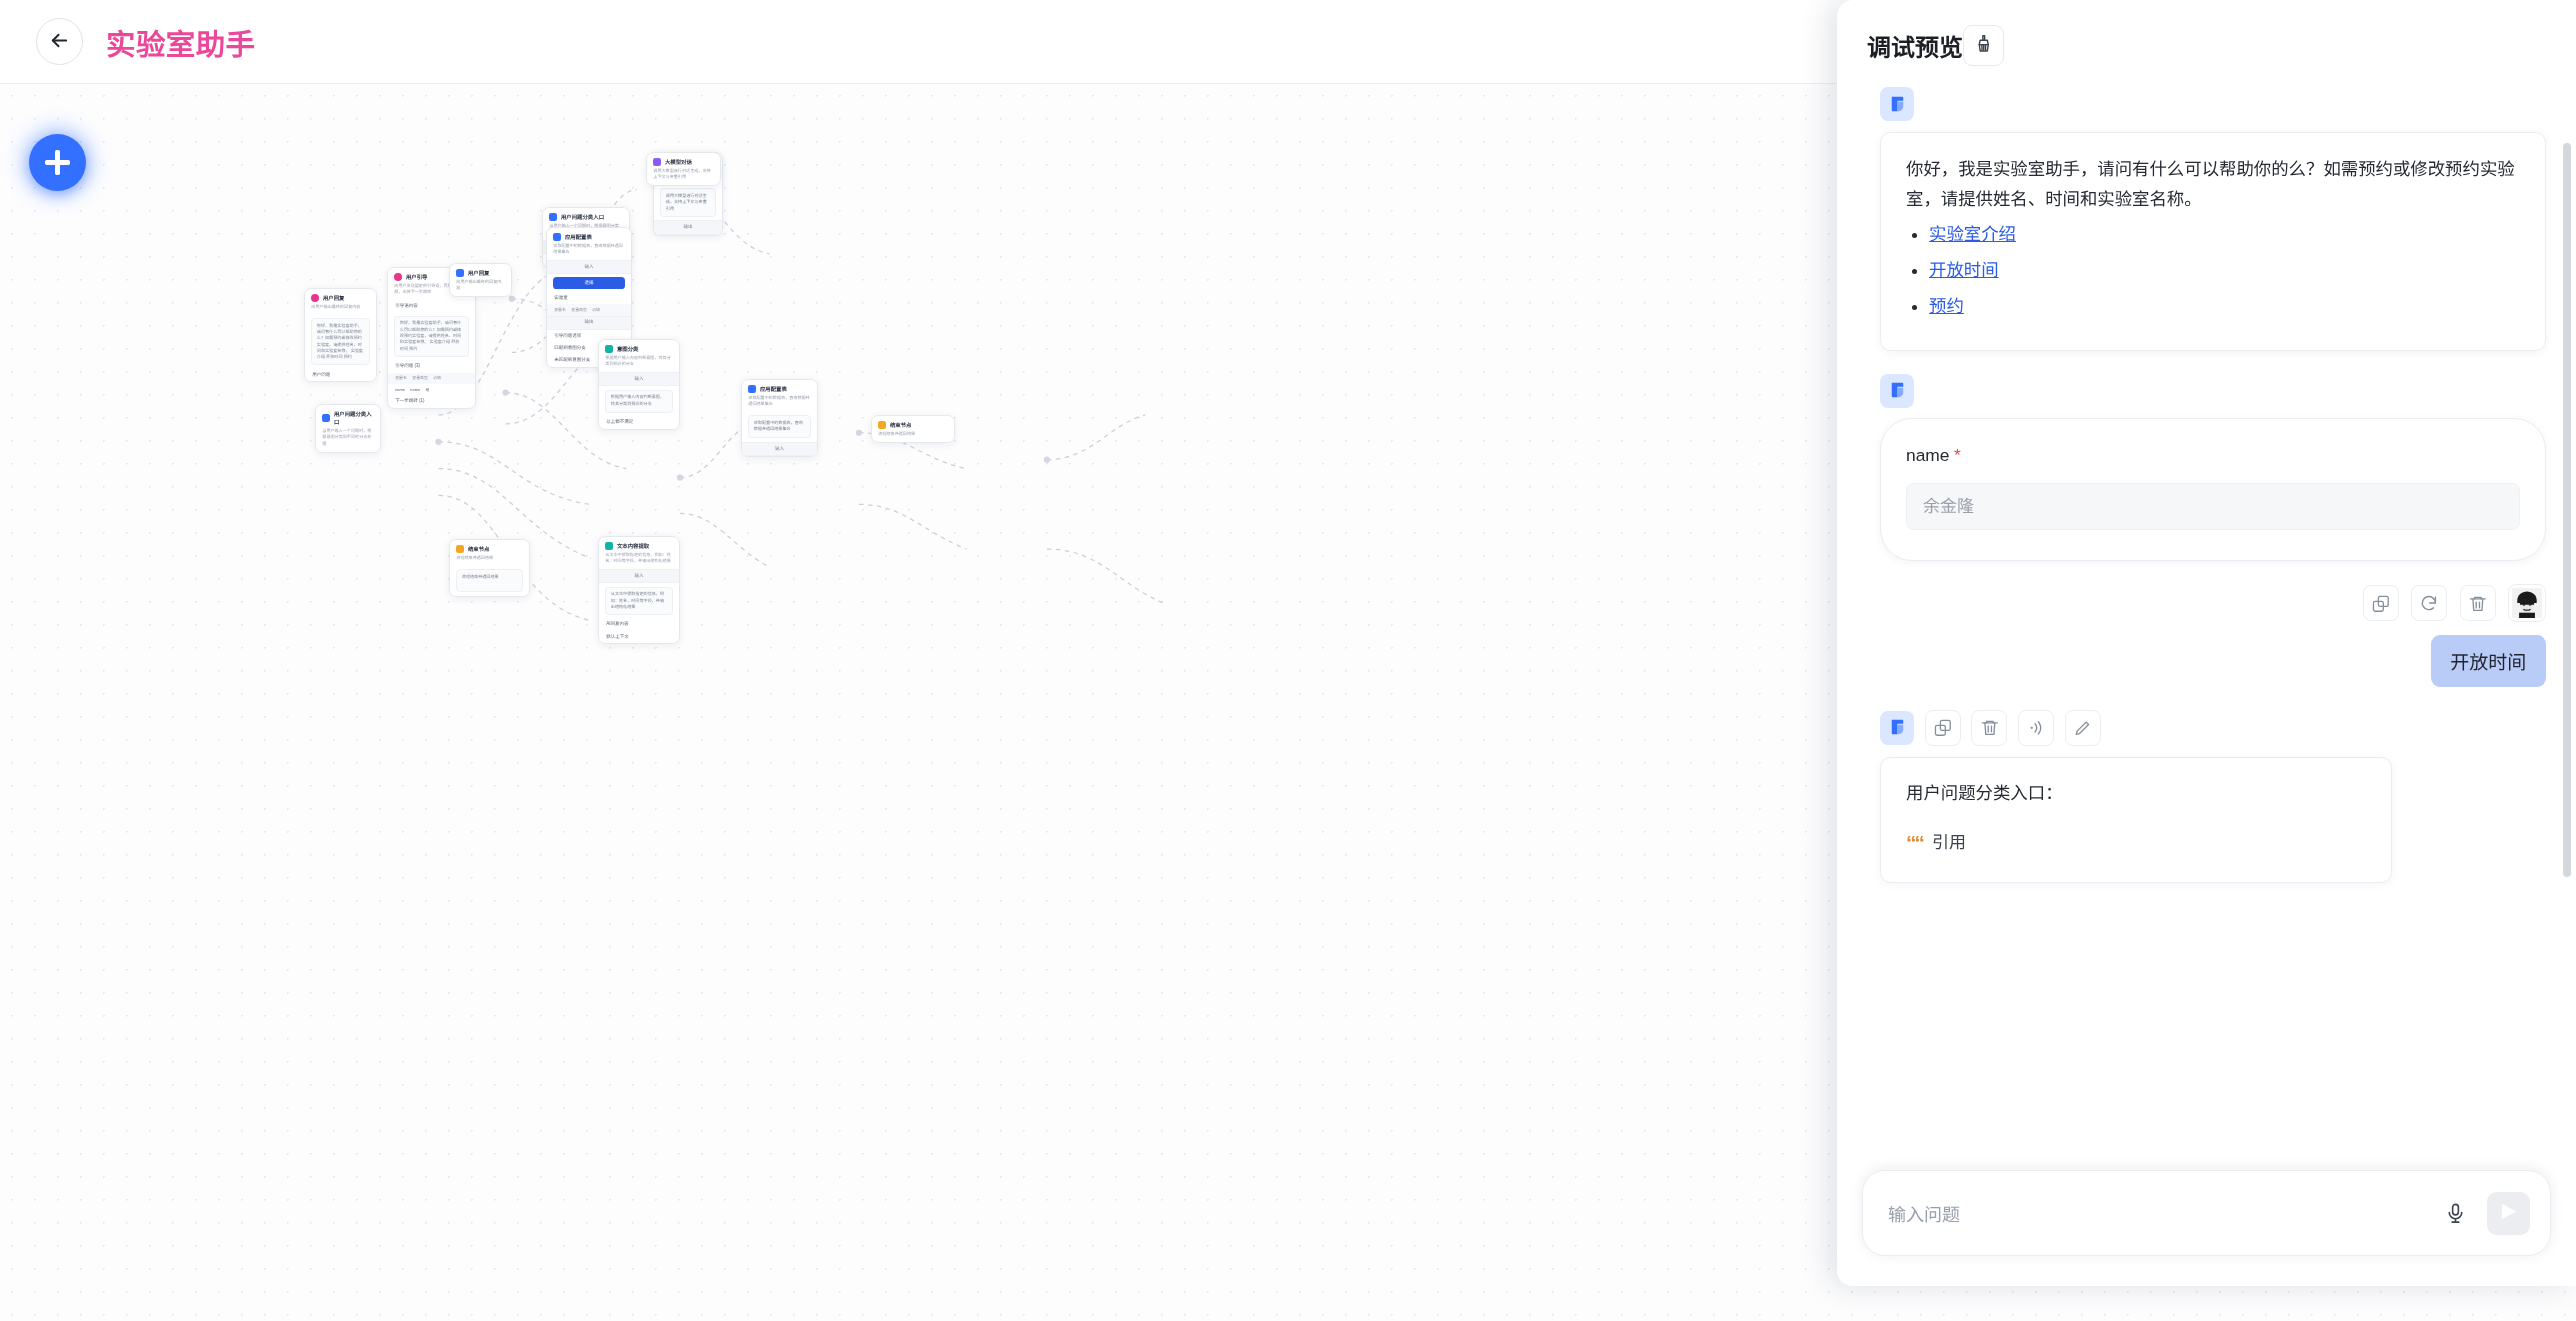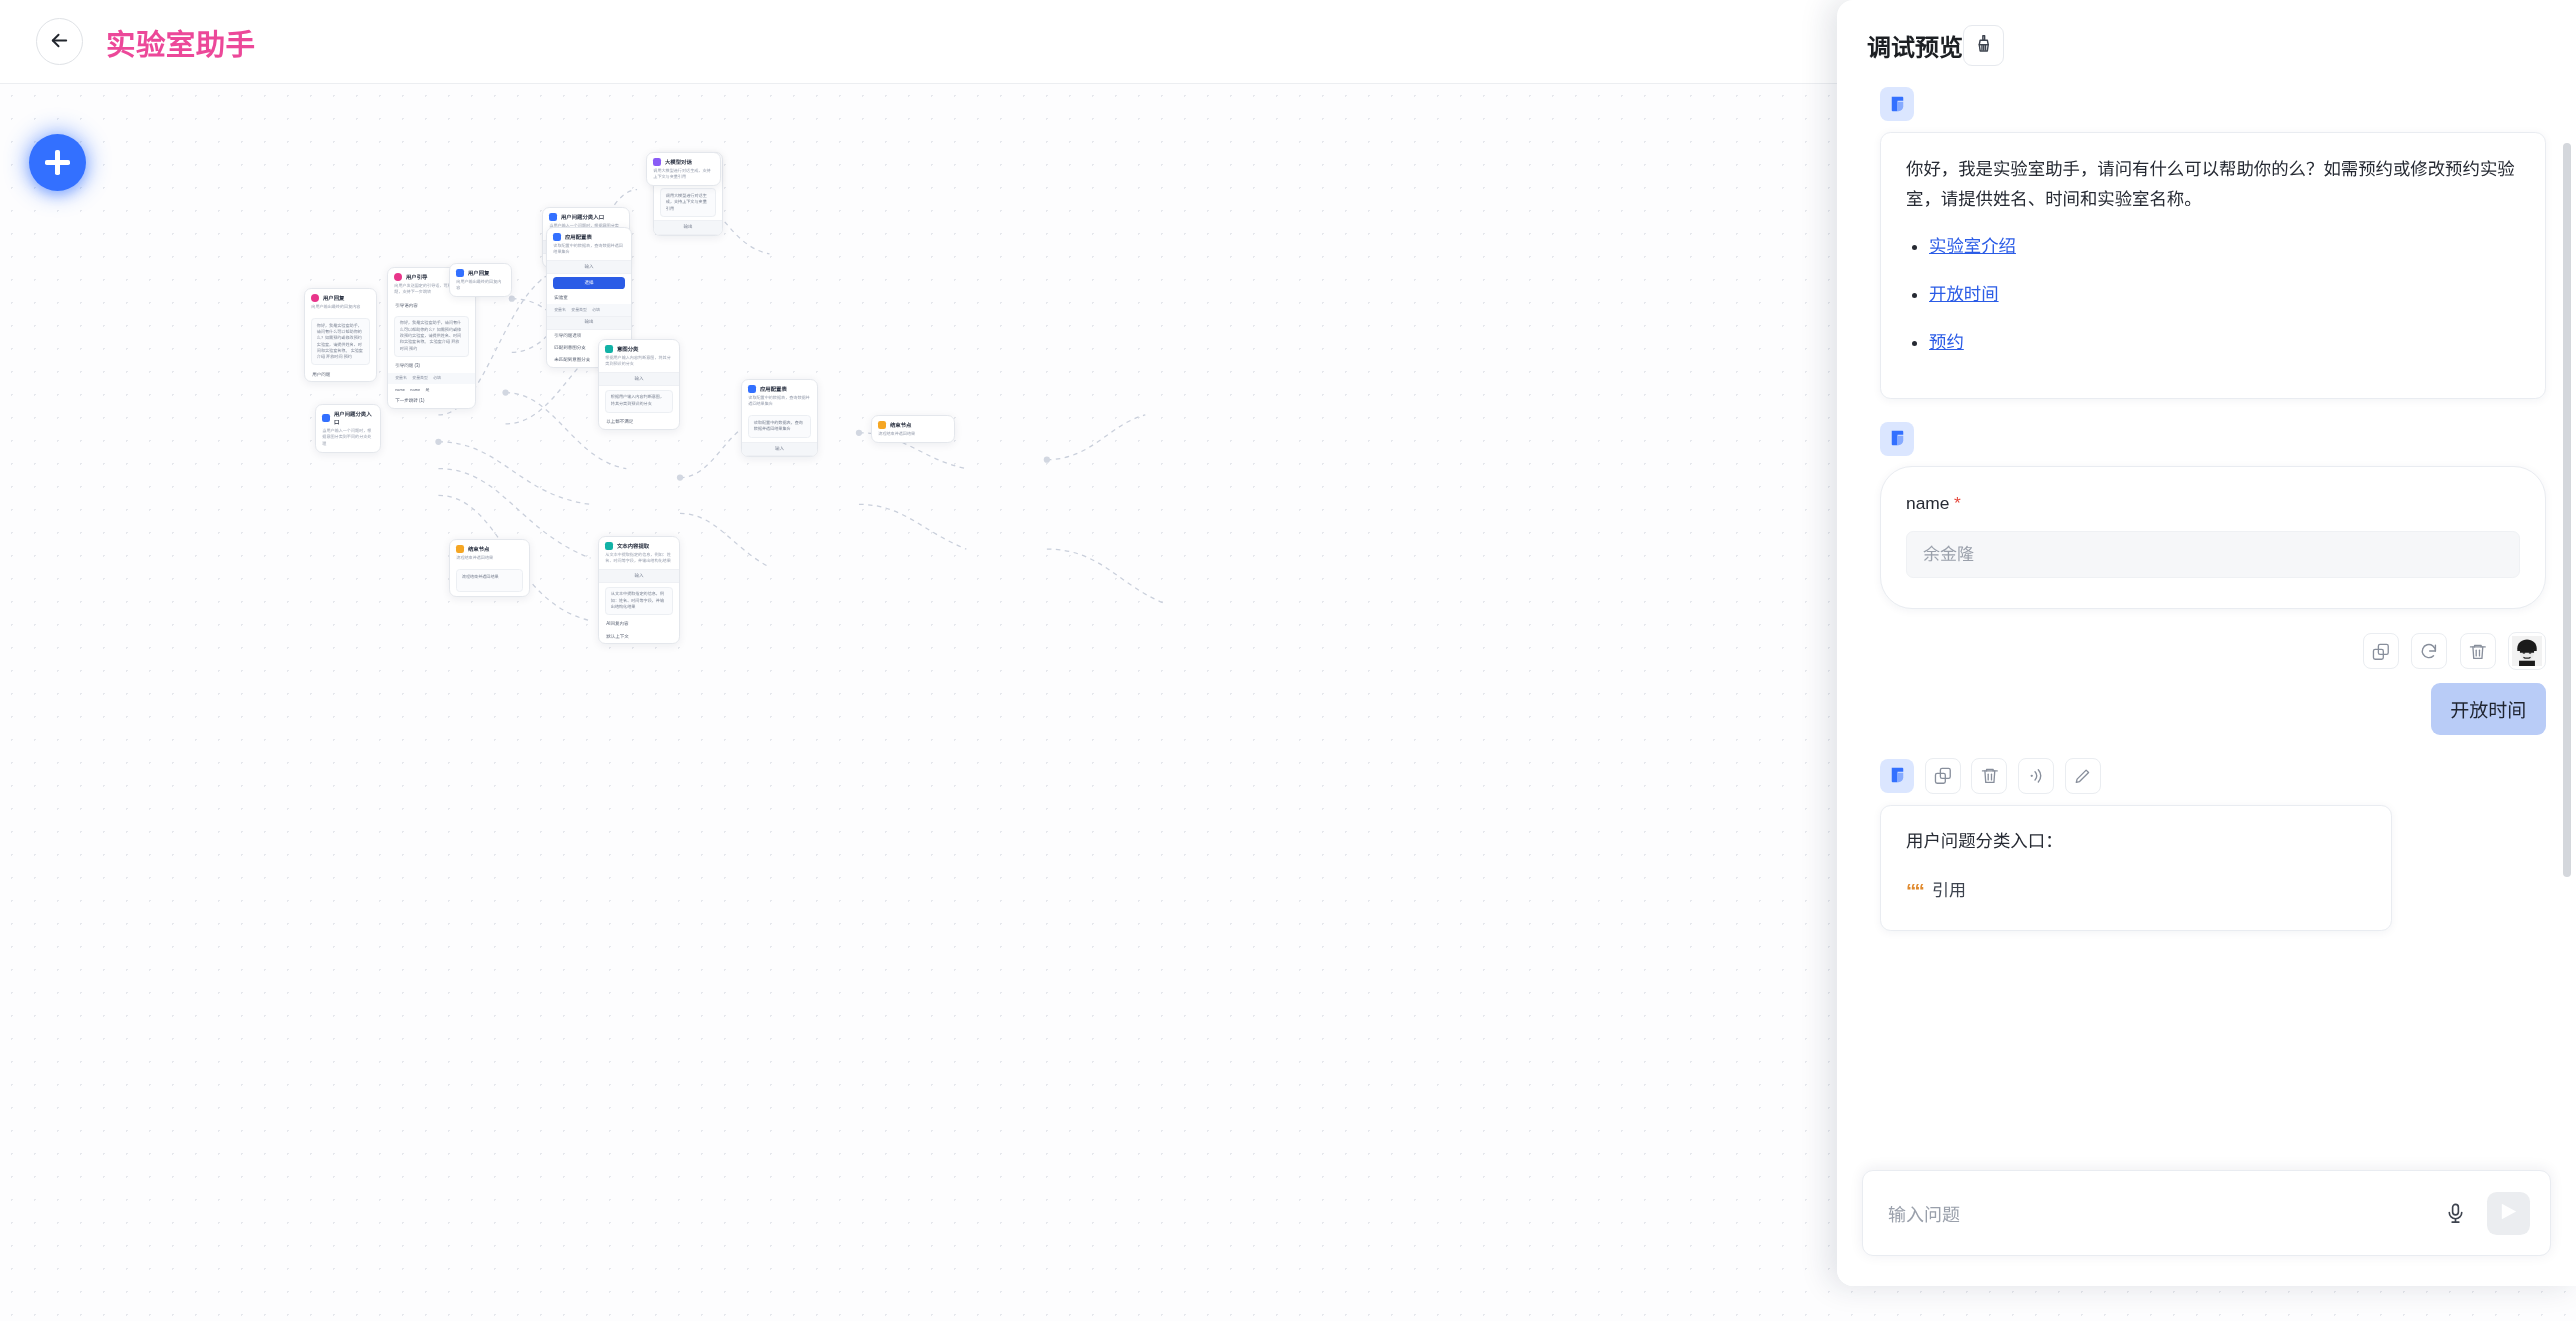--- a/index.html
+++ b/index.html
@@ -155,21 +155,21 @@
   .bot-avatar svg { width: 23px; height: 23px; }
   .avatar-row { display: flex; align-items: center; gap: 9px; margin-bottom: 10.7px; }
 
   .bubble {
     background: #fff; border: 0.9px solid #e9ecf1; border-radius: 10.7px;
     padding: 21.5px 25px; box-shadow: 0 1.8px 9px rgba(25,35,70,.05);
     font-size: 17.4px; line-height: 1.72; color: #262a33;
   }
   .bubble p { margin-bottom: 1.8px; }
   .bubble ul { margin: 5.4px 0 0 23px; }
-  .bubble li { margin: 18px 0; font-family: Liberation Serif, serif; }
+  .bubble li { margin: 6px 0; font-family: Liberation Serif, serif; }
   .bubble a { color: #2b5ce6; text-decoration: underline; cursor: pointer; }
 
   .form-card { padding: 21.5px 25px 30px; border-radius: 32px; }
   .field-label { font-size: 17.4px; color: #262a33; margin-bottom: 12.5px; }
   .req { color: #e5483d; margin-left: 4.5px; }
   .field-input {
     width: 100%; height: 47px; border-radius: 7.2px;
     background: #f6f7f9; border: 0.9px solid #eff1f4;
     padding: 0 16px; font-size: 17px; color: #9aa0ab;
     display: flex; align-items: center;
@@ -195,21 +195,21 @@
   }
 
   .bot-actions-inline { display: flex; align-items: center; gap: 10.7px; margin-bottom: 10.7px; }
 
   .quote-line { display: flex; align-items: center; gap: 9px; margin-top: 16px; font-size: 17px; color: #3d434e; }
   .quote-mark { color: #e08a2e; font-size: 20.6px; font-weight: 700; letter-spacing: -1.8px; }
 
   
   .composer-wrap { position: absolute; left: 0; right: 0; bottom: 0; padding: 0 25px 30px; background: #fff; }
   .composer {
-    height: 86px; background: #fff; border: 0.9px solid #e9ecf1; border-radius: 11px;
+    height: 86px; background: #fff; border: 0.9px solid #e9ecf1; border-radius: 23px;
     box-shadow: 0 -1.8px 14.3px rgba(25,35,70,.07);
     display: flex; align-items: center; padding: 0 19.7px 0 25px; gap: 14.3px;
   }
   .composer-input { flex: 1; font-size: 18px; color: #9aa0ab; }
   .mic-btn { width: 36px; height: 36px; display: flex; align-items: center; justify-content: center; cursor: pointer; }
   .mic-btn svg { width: 23px; height: 23px; }
   .send-btn {
     width: 43px; height: 43px; border-radius: 9.8px; background: #ebedf0;
     display: flex; align-items: center; justify-content: center; cursor: pointer;
   }

